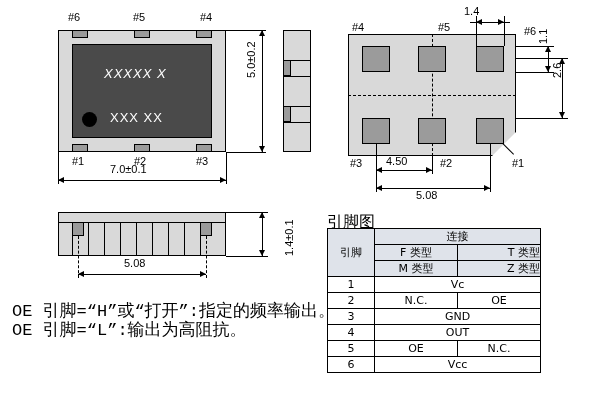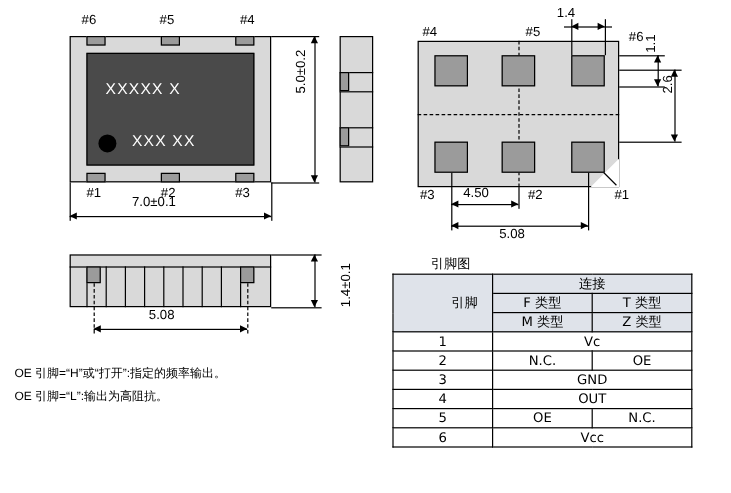--- a/index.html
+++ b/index.html
@@ -62,38 +62,38 @@
     font-family:"DejaVu Sans", sans-serif;
   }
   table.pintab td,table.pintab th{
     border:1px solid #000;
     text-align:center;
     padding:0;
     height:15px;
     font-weight:normal;
   }
   table.pintab thead td{background:#dfe3ea;}
-  table.pintab td.colpin{width:46px;padding-left:36px;}
+  table.pintab td.colpin{width:46px;}
   table.pintab td.colA{width:82px;}
-  table.pintab td.colB{width:82px;}
-  .tabcap{font-size:11px;font-family:"DejaVu Sans", sans-serif;margin-left:32px;}
-
-  .note{font-size:10px;font-family:Liberation Sans, sans-serif;line-height:16px;white-space:nowrap;}
+  table.pintab td.colB{width:82px;text-align:right;}
+  .tabcap{font-size:16px;font-family:"DejaVu Sans", sans-serif;}
+
+  .note{font-size:17px;font-family:Liberation Mono, monospace;line-height:16px;white-space:nowrap;}
 </style>
 </head>
 <body>
 
 <div class="abs lbl" style="left:68px;top:12px;">#6</div>
 <div class="abs lbl" style="left:133px;top:12px;">#5</div>
 <div class="abs lbl" style="left:200px;top:12px;">#4</div>
 
 <div class="abs pkg" style="left:58px;top:30px;width:168px;height:122px;"></div>
 
 <div class="abs lid" style="left:72px;top:44px;width:140px;height:94px;"></div>
-<div class="abs topmark" style="left:88px;top:66px;">XXXXX  X</div>
+<div class="abs topmark" style="left:104px;top:66px;font-style:italic;">XXXXX  X</div>
 <div class="abs topmark" style="left:110px;top:110px;">XXX  XX</div>
 <div class="abs dot" style="left:82px;top:112px;width:15px;height:15px;"></div>
 
 <div class="abs pad" style="left:72px;top:30px;width:16px;height:8px;"></div>
 <div class="abs pad" style="left:134px;top:30px;width:16px;height:8px;"></div>
 <div class="abs pad" style="left:196px;top:30px;width:16px;height:8px;"></div>
 <div class="abs pad" style="left:72px;top:144px;width:16px;height:8px;"></div>
 <div class="abs pad" style="left:134px;top:144px;width:16px;height:8px;"></div>
 <div class="abs pad" style="left:196px;top:144px;width:16px;height:8px;"></div>
 

